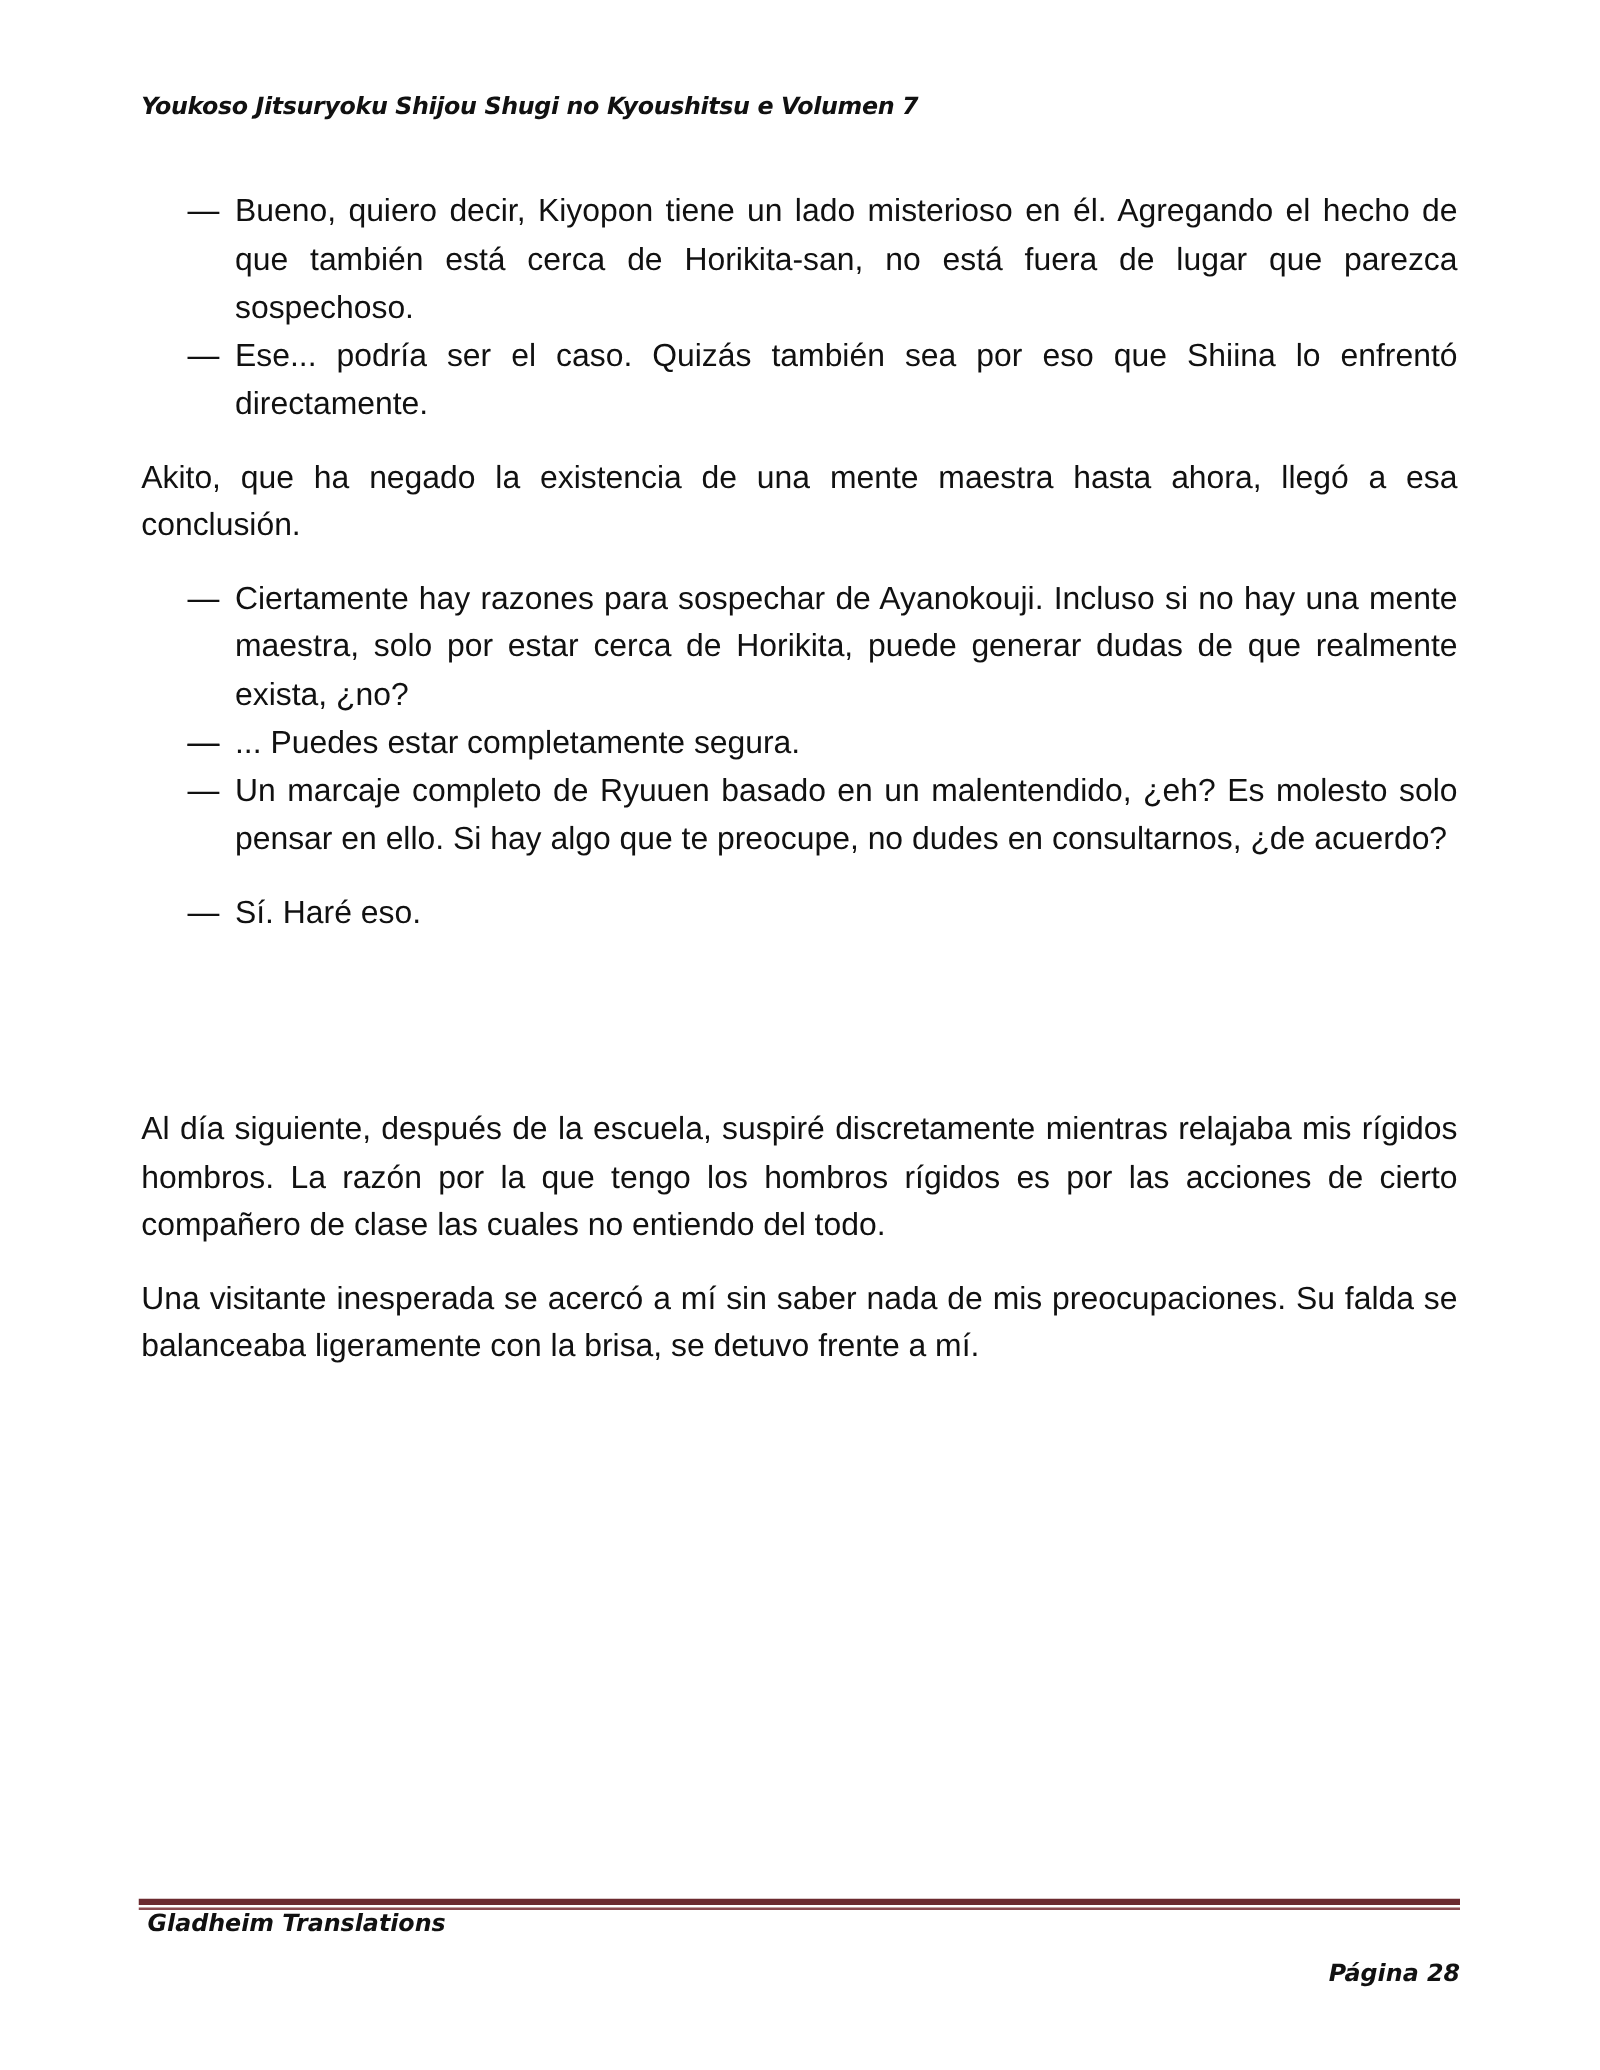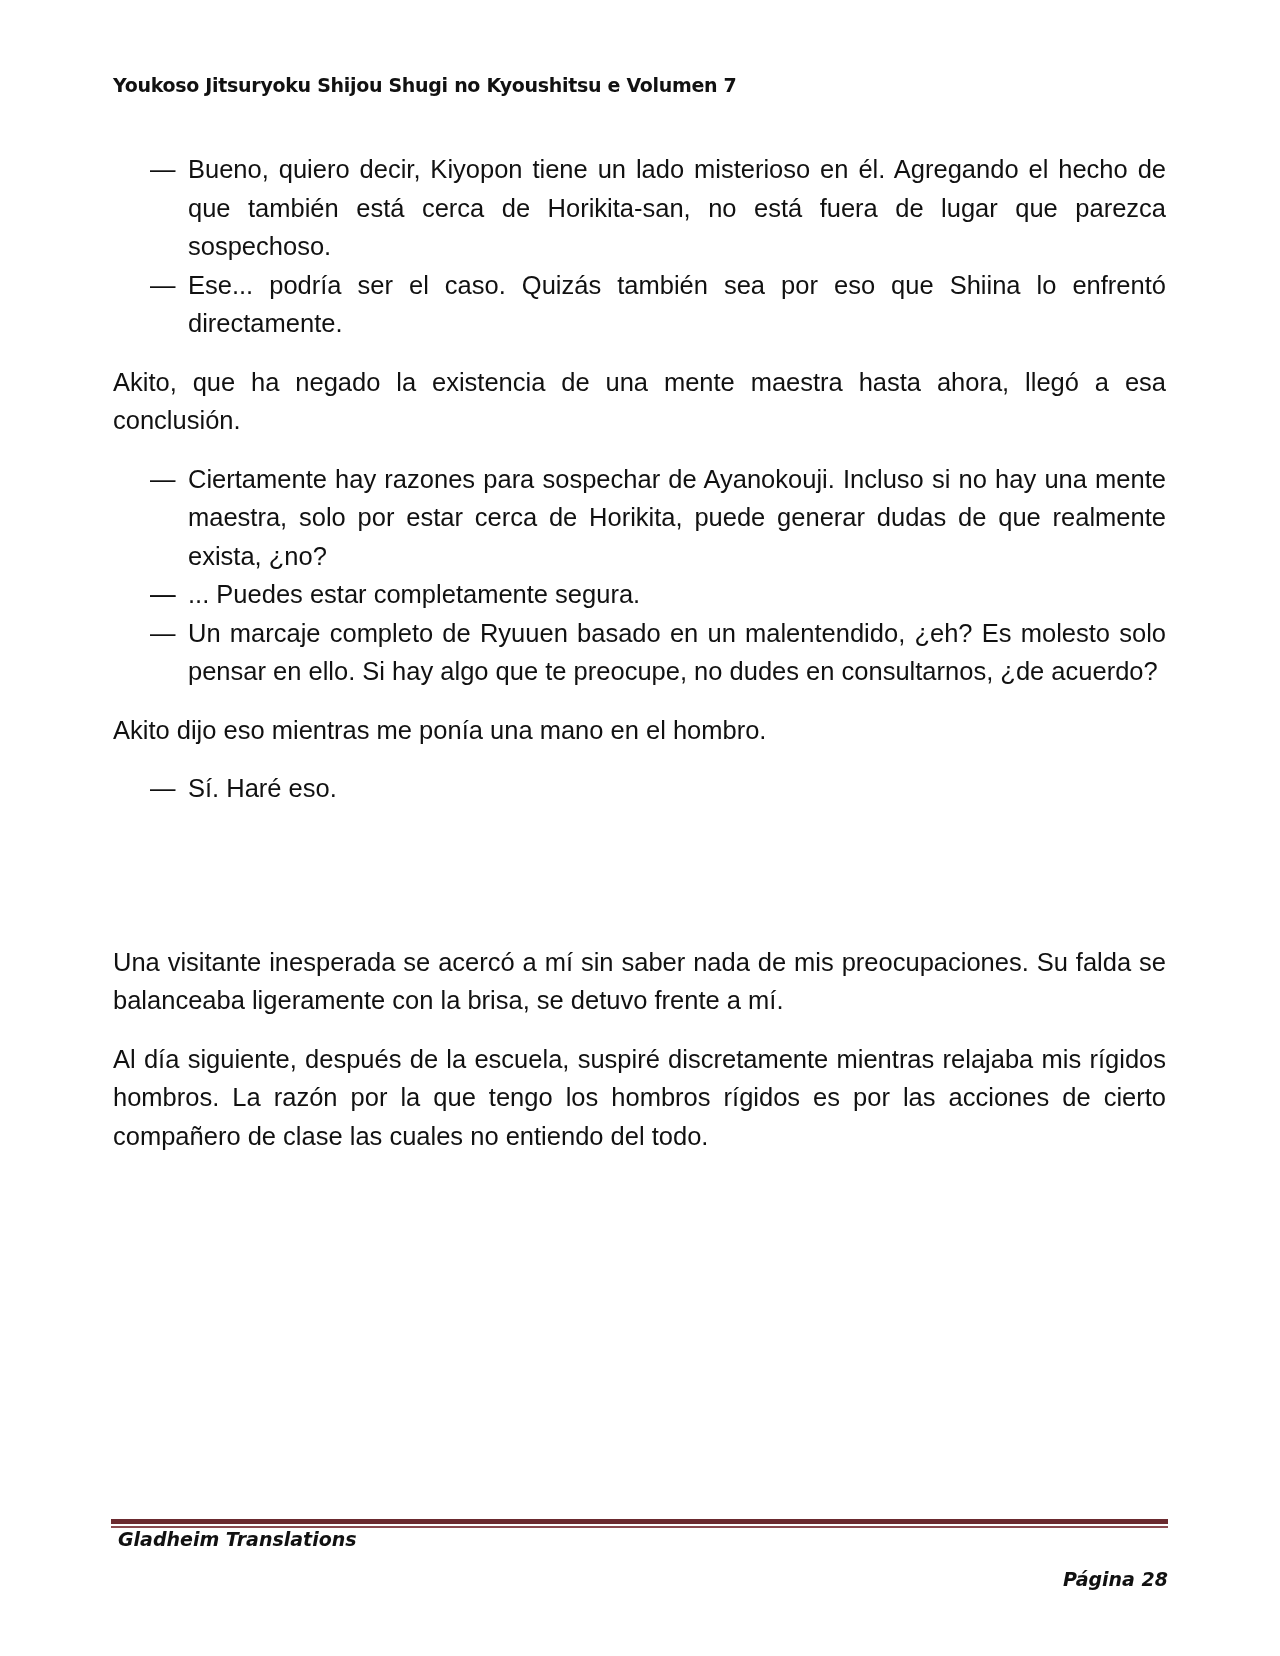--- a/index.html
+++ b/index.html
@@ -1,19 +1,19 @@
 <!DOCTYPE html>
 <html><head>
   <meta charset="utf-8">
   <style>
     html, body { margin: 0; padding: 0; background: #ffffff; }
     body { width: 1280px; height: 1656px; position: relative; overflow: hidden;
            font-family: "Liberation Sans", sans-serif; color: #111; }
     .running-header { position: absolute; left: 113px; top: 74px;
-           font-family: "DejaVu Sans", sans-serif; font-weight: bold; 
+           font-family: "DejaVu Sans", sans-serif; font-weight: bold; font-style: italic;
            font-size: 19px; color: #111; letter-spacing: -0.3px; }
     .content { position: absolute; left: 113px; top: 150px; width: 1053px;
            font-size: 25.5px; line-height: 38.5px; }
     .para { margin: 0 0 20px 0; text-align: justify; text-align-last: left; }
     .dlg-group { margin: 0 0 20px 0; }
     .dlg { position: relative; padding-left: 75px; text-align: justify; text-align-last: left; margin: 0; }
     .dash { position: absolute; left: 37px; top: 0; }
     .heading { font-weight: bold; margin: 0; }
     .footer-rule { position: absolute; left: 111px; top: 1519px; width: 1057px; }
     .rule-thick { height: 5px; background: #6b2a2f; }
@@ -39,33 +39,32 @@
 
   <p class="para">Akito, que ha negado la existencia de una mente maestra hasta ahora, llegó a esa conclusión.</p>
 
   <div class="dlg-group">
     <p class="dlg"><span class="dash">—</span><span>Ciertamente hay razones para sospechar de Ayanokouji. Incluso si no hay una mente maestra, solo por estar cerca de Horikita, puede generar dudas de que realmente exista, ¿no?</span></p>
     <p class="dlg"><span class="dash">—</span></p>
     <p class="dlg"><span class="dash">—</span><span>... Puedes estar completamente segura.</span></p>
     <p class="dlg"><span class="dash">—</span><span>Un marcaje completo de Ryuuen basado en un malentendido, ¿eh? Es molesto solo pensar en ello. Si hay algo que te preocupe, no dudes en consultarnos, ¿de acuerdo?</span></p>
   </div>
 
-  <p class="para">Akito dijo eso mientras me ponía una mano en el hombro.</p>
 
   <div class="dlg-group">
     <p class="dlg"><span class="dash">—</span><span>Sí. Haré eso.</span></p>
   </div>
 
 
   <div style="height:115px"></div>
 
 
+  <p class="para">Al día siguiente, después de la escuela, suspiré discretamente mientras relajaba mis rígidos hombros. La razón por la que tengo los hombros rígidos es por las acciones de cierto compañero de clase las cuales no entiendo del todo.</p>
+
   <p class="para">Una visitante inesperada se acercó a mí sin saber nada de mis preocupaciones. Su falda se balanceaba ligeramente con la brisa, se detuvo frente a mí.</p>
-
-  <p class="para">Al día siguiente, después de la escuela, suspiré discretamente mientras relajaba mis rígidos hombros. La razón por la que tengo los hombros rígidos es por las acciones de cierto compañero de clase las cuales no entiendo del todo.</p>
 </div>
 
 <div class="footer-rule">
   <div class="rule-thick"></div>
   <div class="rule-gap"></div>
   <div class="rule-thin"></div>
 </div>
 
 <div class="footer-left">Gladheim Translations</div>
 <div class="footer-right">Página 28</div>

